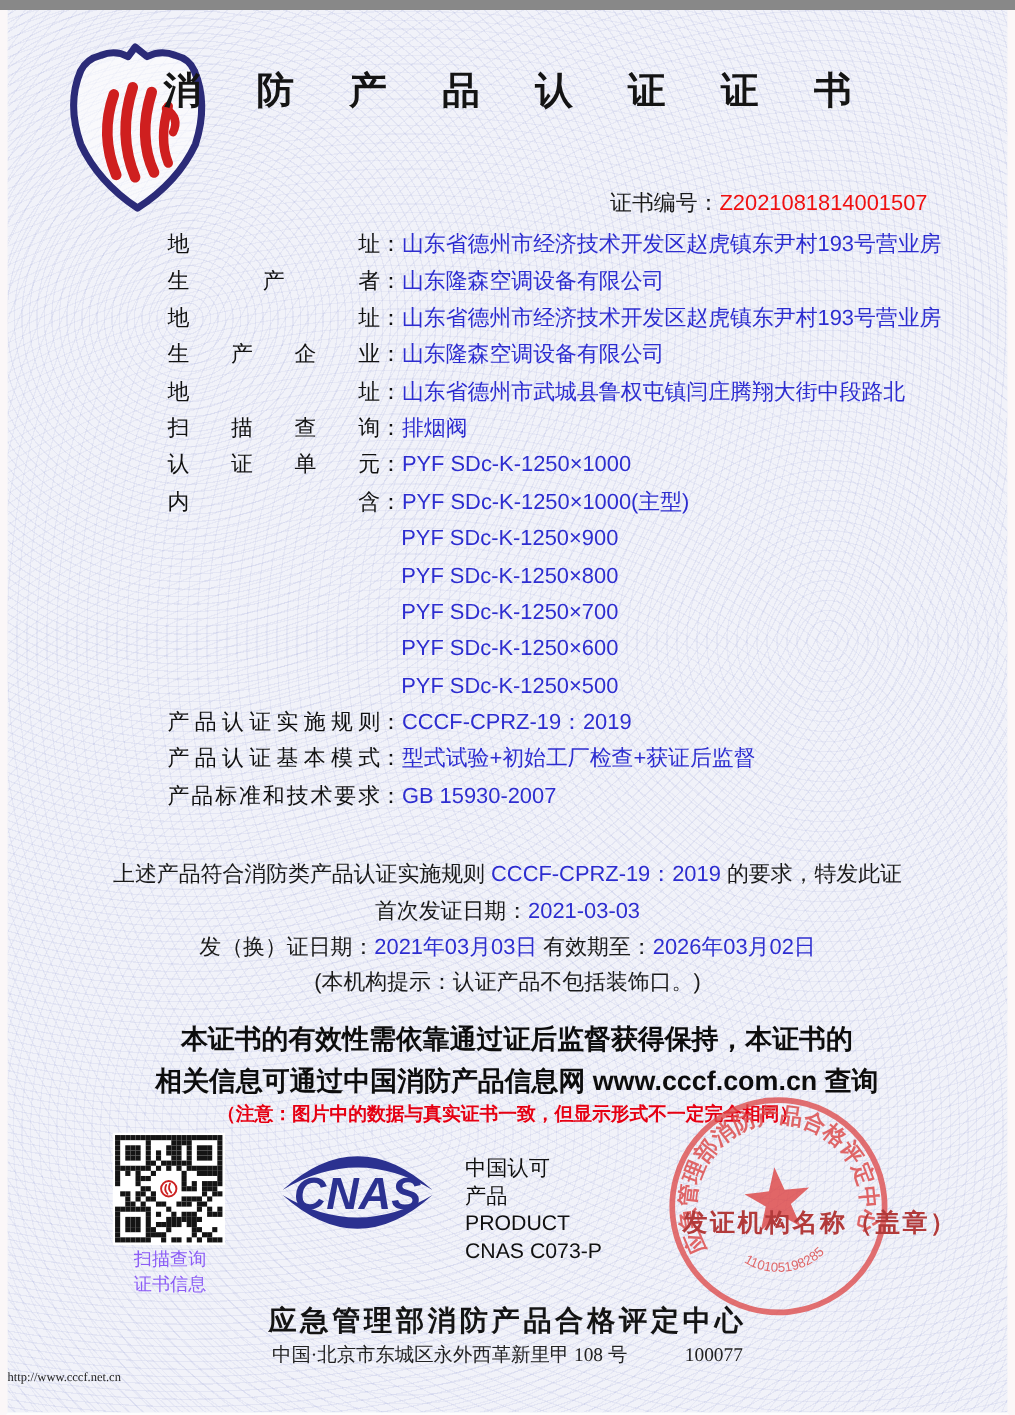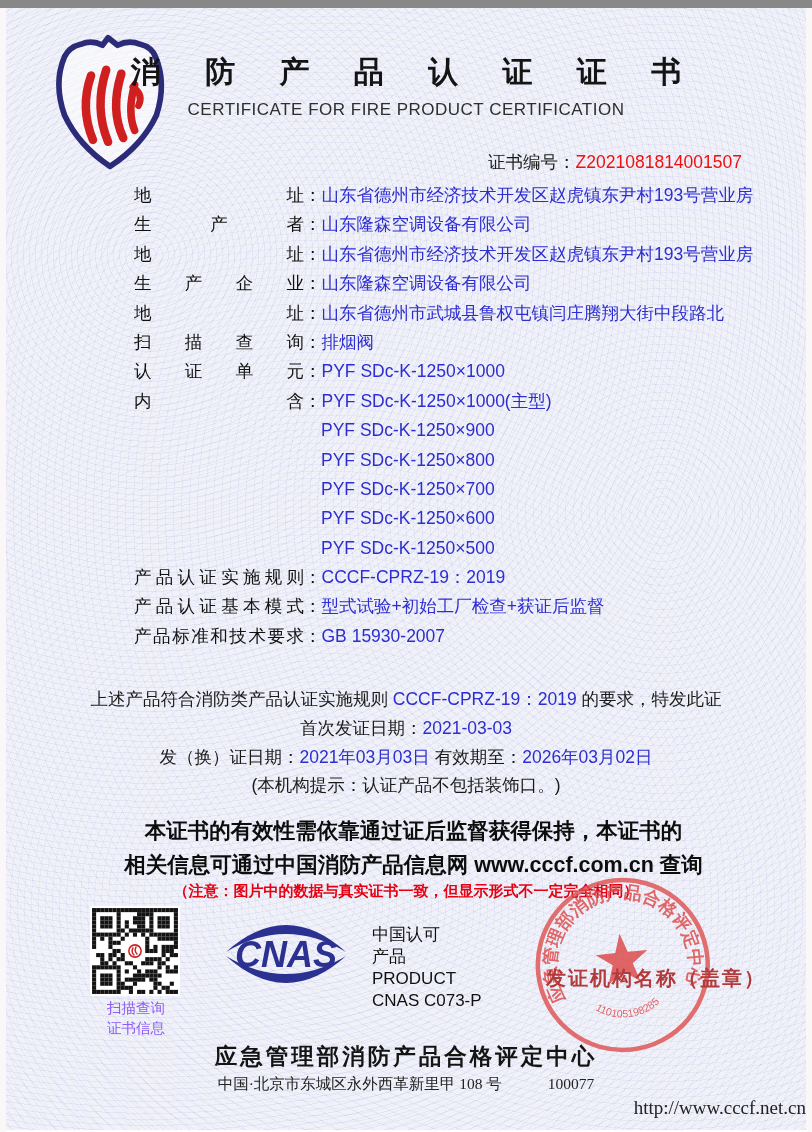--- a/index.html
+++ b/index.html
@@ -54,22 +54,22 @@
   .seal-caption {
     position:absolute; left:540px; top:957px; width:230px; z-index:3;
     font-family:"Liberation Serif", serif; font-size:20px; letter-spacing:2px; color:#b23a3a; font-weight:bold;
   }
 
   .footer-org { position:absolute; top:1033px; left:0; right:0; text-align:center;
     font-family:"Liberation Serif", serif; font-weight:bold; font-size:22.5px; letter-spacing:3px; color:#141414; }
   .footer-addr { position:absolute; top:1066px; left:0; right:0; text-align:center;
     font-family:"Liberation Serif", serif; font-size:15.5px; color:#222; }
   .footer-addr .post { margin-left:46px; }
-  .footer-url { position:absolute; top:1089px; left:0; right:0; text-align:right;
-    font-family:"Liberation Serif", serif; font-size:19px; color:#222; }
+  .footer-url { position:absolute; top:1089px; left:0; right:0; text-align:left;
+    font-family:"Liberation Serif", serif; font-size:10px; color:#222; }
 </style>
 </head>
 <body>
 
 <div class="page">
   <div class="guilloche"></div>
 
   <div class="shield">
     <svg width="152" height="142" viewBox="0 0 160 150">
       <path d="M78,6 L88,14 Q100,8 112,13 Q124,16 128,26 Q140,54 129,88 Q114,120 80,142 Q47,120 32,88 Q20,54 32,26 Q37,16 49,13 Q61,8 72,14 Z" fill="rgba(255,255,255,0.55)" stroke="#2b2b78" stroke-width="6" stroke-linejoin="round"></path>
@@ -77,21 +77,20 @@
         <path d="M60,46 Q48,80 62,114" stroke-width="9"></path>
         <path d="M76,40 Q63,80 78,116" stroke-width="9"></path>
         <path d="M92,44 Q80,82 94,112" stroke-width="9"></path>
         <path d="M106,56 Q98,84 106,104" stroke-width="8"></path>
         <path d="M104,58 Q116,66 110,78" stroke-width="7"></path>
       </g>
     </svg>
   </div>
 
   <div class="title">消 防 产 品 认 证 证 书</div>
-  <div class="subtitle">CERTIFICATE FOR FIRE PRODUCT CERTIFICATION</div>
 
   <div class="certno">
     <span>证书编号：</span><span class="num">Z2021081814001507</span>
   </div>
 
   <div class="fields">
     <div class="frow"><span class="lbl">地址</span><span class="col">：</span><span class="val">山东省德州市经济技术开发区赵虎镇东尹村193号营业房</span></div>
     <div class="frow"><span class="lbl">生产者</span><span class="col">：</span><span class="val">山东隆森空调设备有限公司</span></div>
     <div class="frow"><span class="lbl">地址</span><span class="col">：</span><span class="val">山东省德州市经济技术开发区赵虎镇东尹村193号营业房</span></div>
     <div class="frow"><span class="lbl">生产企业</span><span class="col">：</span><span class="val">山东隆森空调设备有限公司</span></div>

